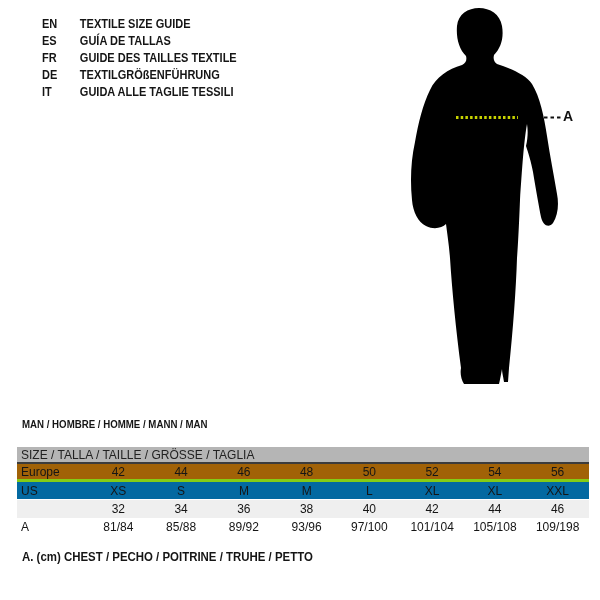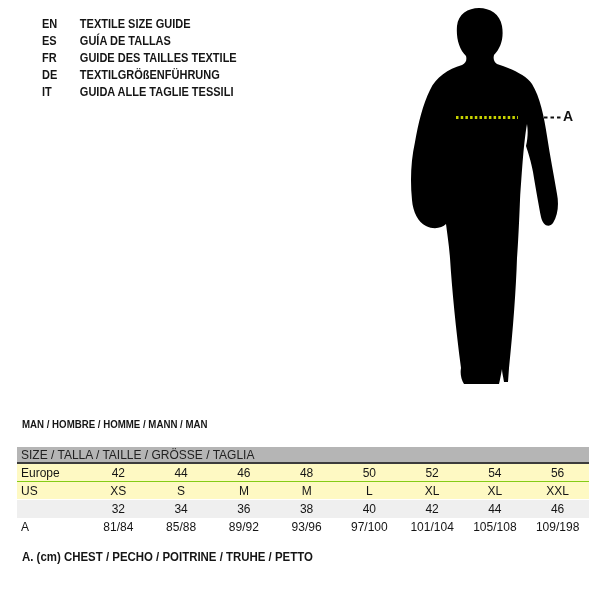--- a/index.html
+++ b/index.html
@@ -29,22 +29,22 @@
 
   
   .size-table { position:absolute; left:17px; top:447px; width:572px; font-size:12px; }
   .t-header {
     height:17px; background:#b5b5b5; border-bottom:2px solid #3c3c3c;
     display:flex; align-items:center; padding-left:4px; color:#222; font-weight:400;
   }
   .t-row { display:flex; height:18px; align-items:center; }
   .t-row .lbl { width:70px; padding-left:4px; text-align:left; }
   .t-row .val { flex:1; text-align:center; }
-  .row-europe { background:#fef9c3; border-bottom:1px solid #84cc16; }
-  .row-us { background:#fef9c3; border-bottom:1px solid #ffffff; }
+  .row-europe { background:#a16207; border-bottom:3px solid #84cc16; }
+  .row-us { background:#0369a1; border-bottom:1px solid #ffffff; }
   .row-num { background:#efefef; }
   .row-a { background:#ffffff; }
 
   
   .footnote { position:absolute; left:22px; top:549px; font-weight:bold; font-size:13px; }
 </style>
 </head>
 <body>
 
 <div class="canvas">

